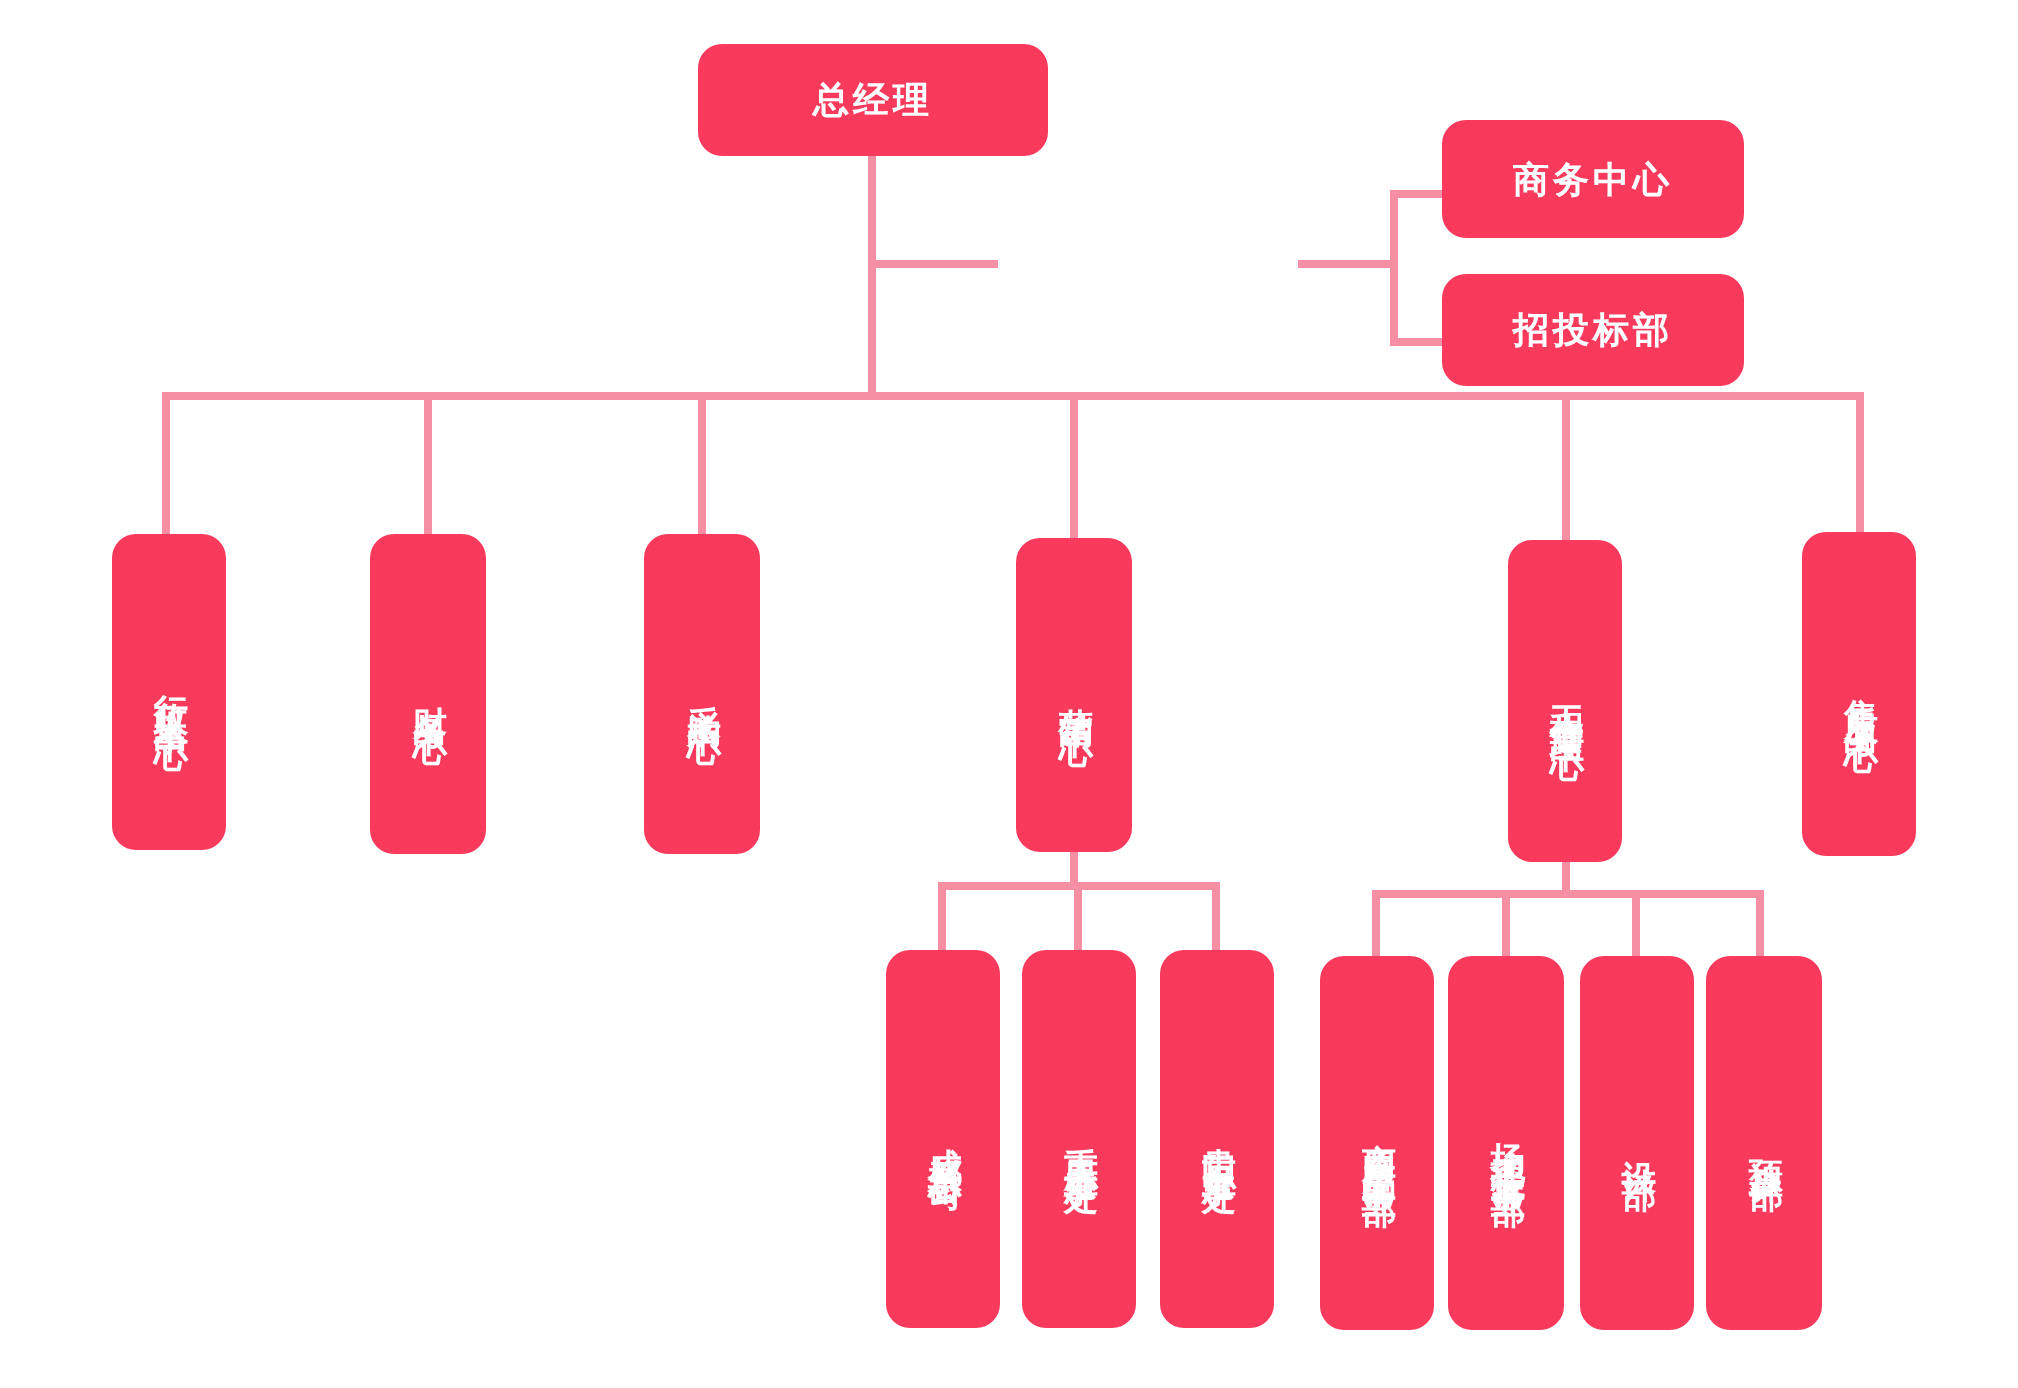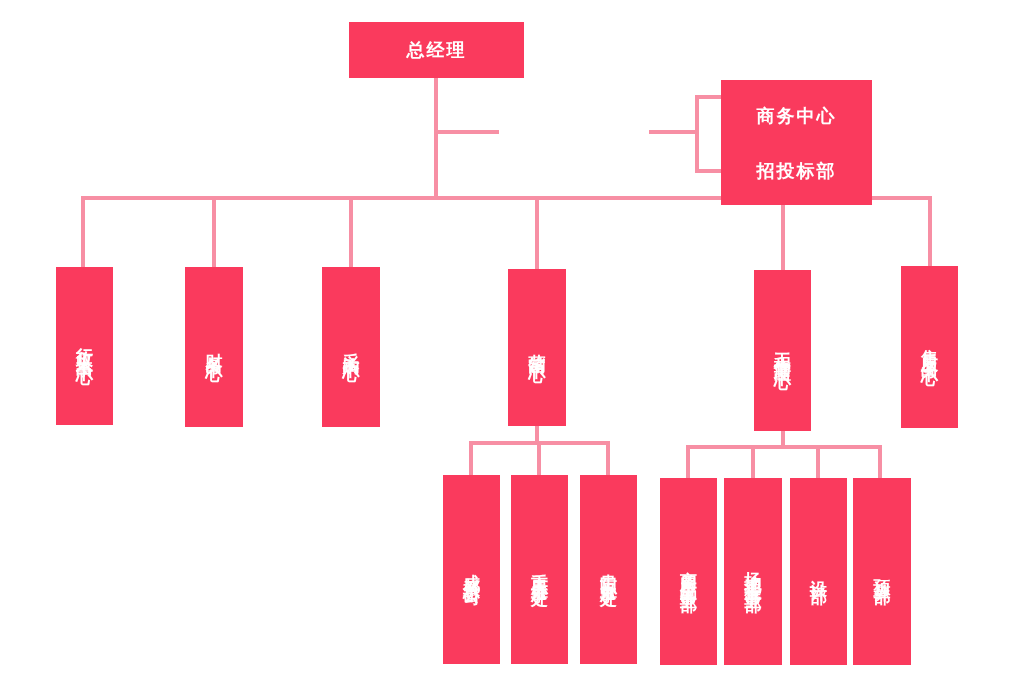--- a/index.html
+++ b/index.html
@@ -22,38 +22,39 @@
   }
   .node {
     position: absolute;
     background: var(--node-fill);
     color: var(--node-text);
     display: flex;
     align-items: center;
     justify-content: center;
     font-weight: 700;
     text-align: center;
+    border-radius: 12px;
   }
   .node.h { font-size: 18px; letter-spacing: 2px; }
   .node.v { font-size: 17px; }
   .node.v span {
     writing-mode: vertical-rl;
     text-orientation: upright;
     letter-spacing: 4px;
     line-height: 1;
   }
   .line {
     position: absolute;
     background: var(--connector);
   }
   
   .n-gm        { left: 349px; top: 22px;  width: 175px; height: 56px; }
   .n-assist    { left: 499px; top: 104px; width: 150px; height: 57px; }
-  .n-business  { left: 721px; top: 80px;  width: 151px; height: 72px; }
-  .n-bidding   { left: 721px; top: 137px; width: 151px; height: 68px; }
+  .n-business  { left: 721px; top: 60px;  width: 151px; height: 59px; }
+  .n-bidding   { left: 721px; top: 137px; width: 151px; height: 56px; }
   
   .n-adminhr   { left: 56px;  top: 267px; width: 57px; height: 158px; }
   .n-finance   { left: 185px; top: 267px; width: 58px; height: 160px; }
   .n-procure   { left: 322px; top: 267px; width: 58px; height: 160px; }
   .n-marketing { left: 508px; top: 269px; width: 58px; height: 157px; }
   .n-engmgmt   { left: 754px; top: 270px; width: 57px; height: 161px; }
   .n-aftersale { left: 901px; top: 266px; width: 57px; height: 162px; }
   
   .n-chengdu   { left: 443px; top: 475px; width: 57px; height: 189px; }
   .n-chongqing { left: 511px; top: 475px; width: 57px; height: 189px; }

